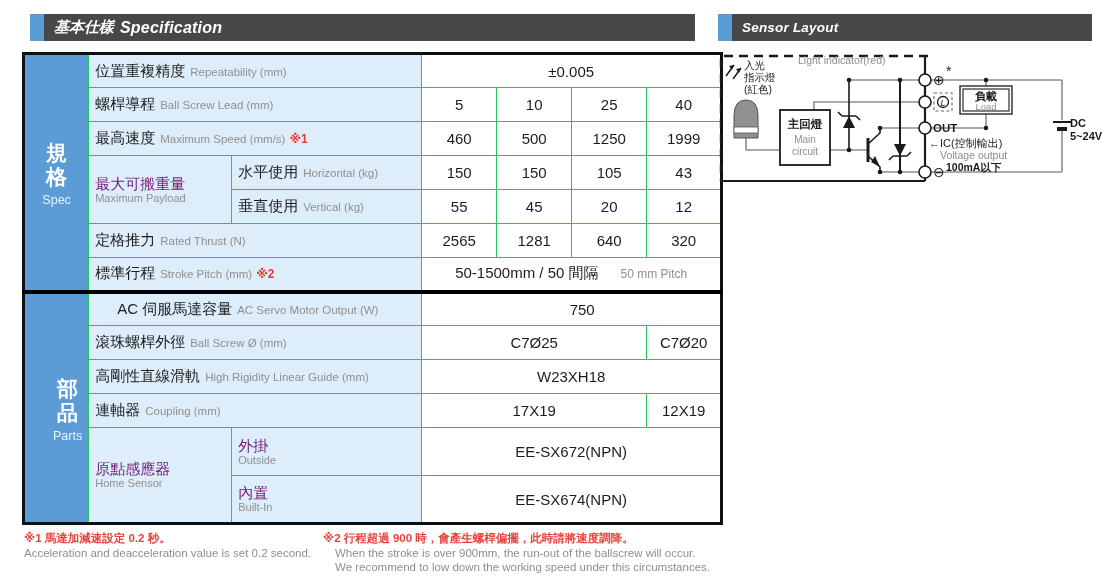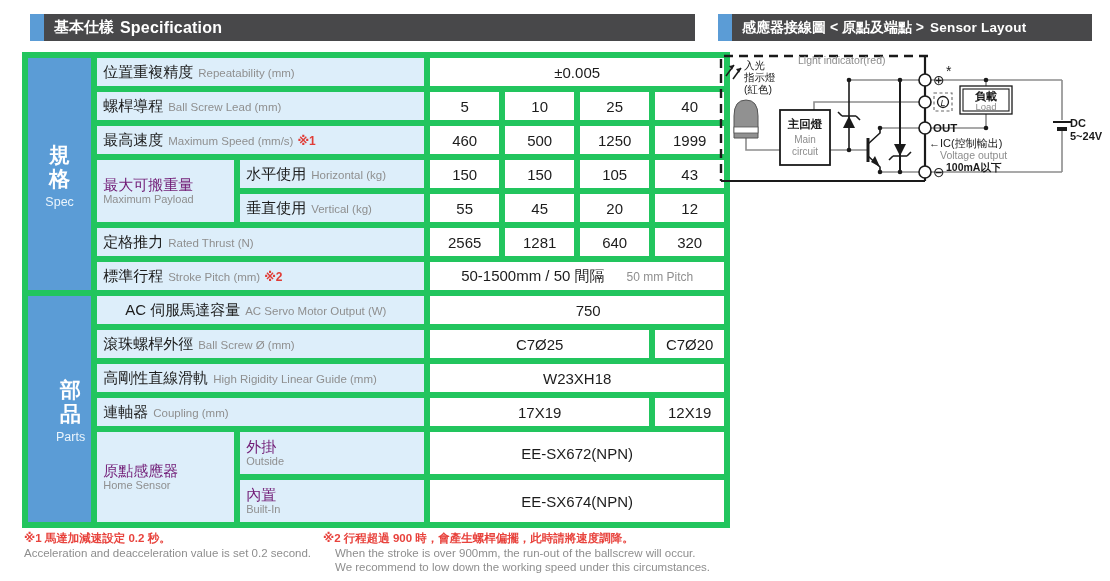--- a/index.html
+++ b/index.html
@@ -2,35 +2,35 @@
 <html><head>
 <meta charset="utf-8">
 <style>
   html,body{margin:0;padding:0;}
   body{
     width:1110px;height:581px;position:relative;background:#ffffff;
     font-family:"Liberation Sans","DejaVu Sans",sans-serif;
     -webkit-font-smoothing:antialiased;overflow:hidden;
   }
   
-  .header-bar{position:absolute;height:27px;display:flex;}
+  .header-bar{position:absolute;height:27px;display:flex;font-style:italic;}
   .accent-square{width:14px;height:27px;background:#5b9cd6;}
   .bar{flex:1;background:#48484a;color:#ffffff;display:flex;align-items:center;
        padding:0 10px;font-weight:bold;white-space:nowrap;}
   .bar .zh-t{font-size:15px;margin-right:6px;}
   .bar .en-t{font-size:16px;letter-spacing:.2px;}
   #hdr-left{left:30px;top:14px;width:665px;}
   #hdr-right{left:718px;top:14px;width:374px;}
   #hdr-right .zh-t{font-size:14px;}
   #hdr-right .en-t{font-size:13.5px;}
 
   
   table.spec{position:absolute;left:22px;top:52px;border-collapse:collapse;
              table-layout:fixed;border:3px solid #0e1012;}
-  table.spec td{border:6px solid #22c55e;padding:0 6px;vertical-align:middle;}
+  table.spec td{border:1px solid #22c55e;padding:0 6px;vertical-align:middle;}
   td.vhead{background:#5b9cd6;text-align:center;border:1px solid #3c4750;padding:0;}
   .vzh{width:23px;margin:4px auto;word-break:break-all;font-size:21px;line-height:24px;
        font-weight:bold;color:#ffffff;text-align:center;}
   .ven{font-size:12.5px;color:#eaf4fc;text-align:center;margin-top:1px;}
   td.lbl{background:#ddeefa;white-space:nowrap;}
   td.lbl .zh{font-size:15px;color:#1c1c1c;}
   td.lbl .en{font-size:11.5px;color:#8f8f8f;margin-left:5px;}
   td.lbl .mark{font-size:12px;color:#e03c36;margin-left:4px;font-weight:bold;}
   td.lbl .zh-b{display:block;font-size:15px;color:#701a75;line-height:17px;}
   td.lbl .en-b{display:block;font-size:11px;color:#8f8f8f;line-height:13px;}
@@ -60,21 +60,20 @@
 <div class="header-bar" id="hdr-left">
   <div class="accent-square"></div>
   <div class="bar">
     <span class="zh-t">基本仕樣</span>
     <span class="en-t">Specification</span>
   </div>
 </div>
 <div class="header-bar" id="hdr-right">
   <div class="accent-square"></div>
   <div class="bar">
-    <span class="zh-t">感應器接線圖 &lt; 原點及端點 &gt;</span>
     <span class="en-t">Sensor Layout</span>
   </div>
 </div>
 
 <table class="spec">
   <colgroup>
     <col style="width:40px">
       <col style="width:143px">
       <col style="width:190px">
     <col style="width:75px">

